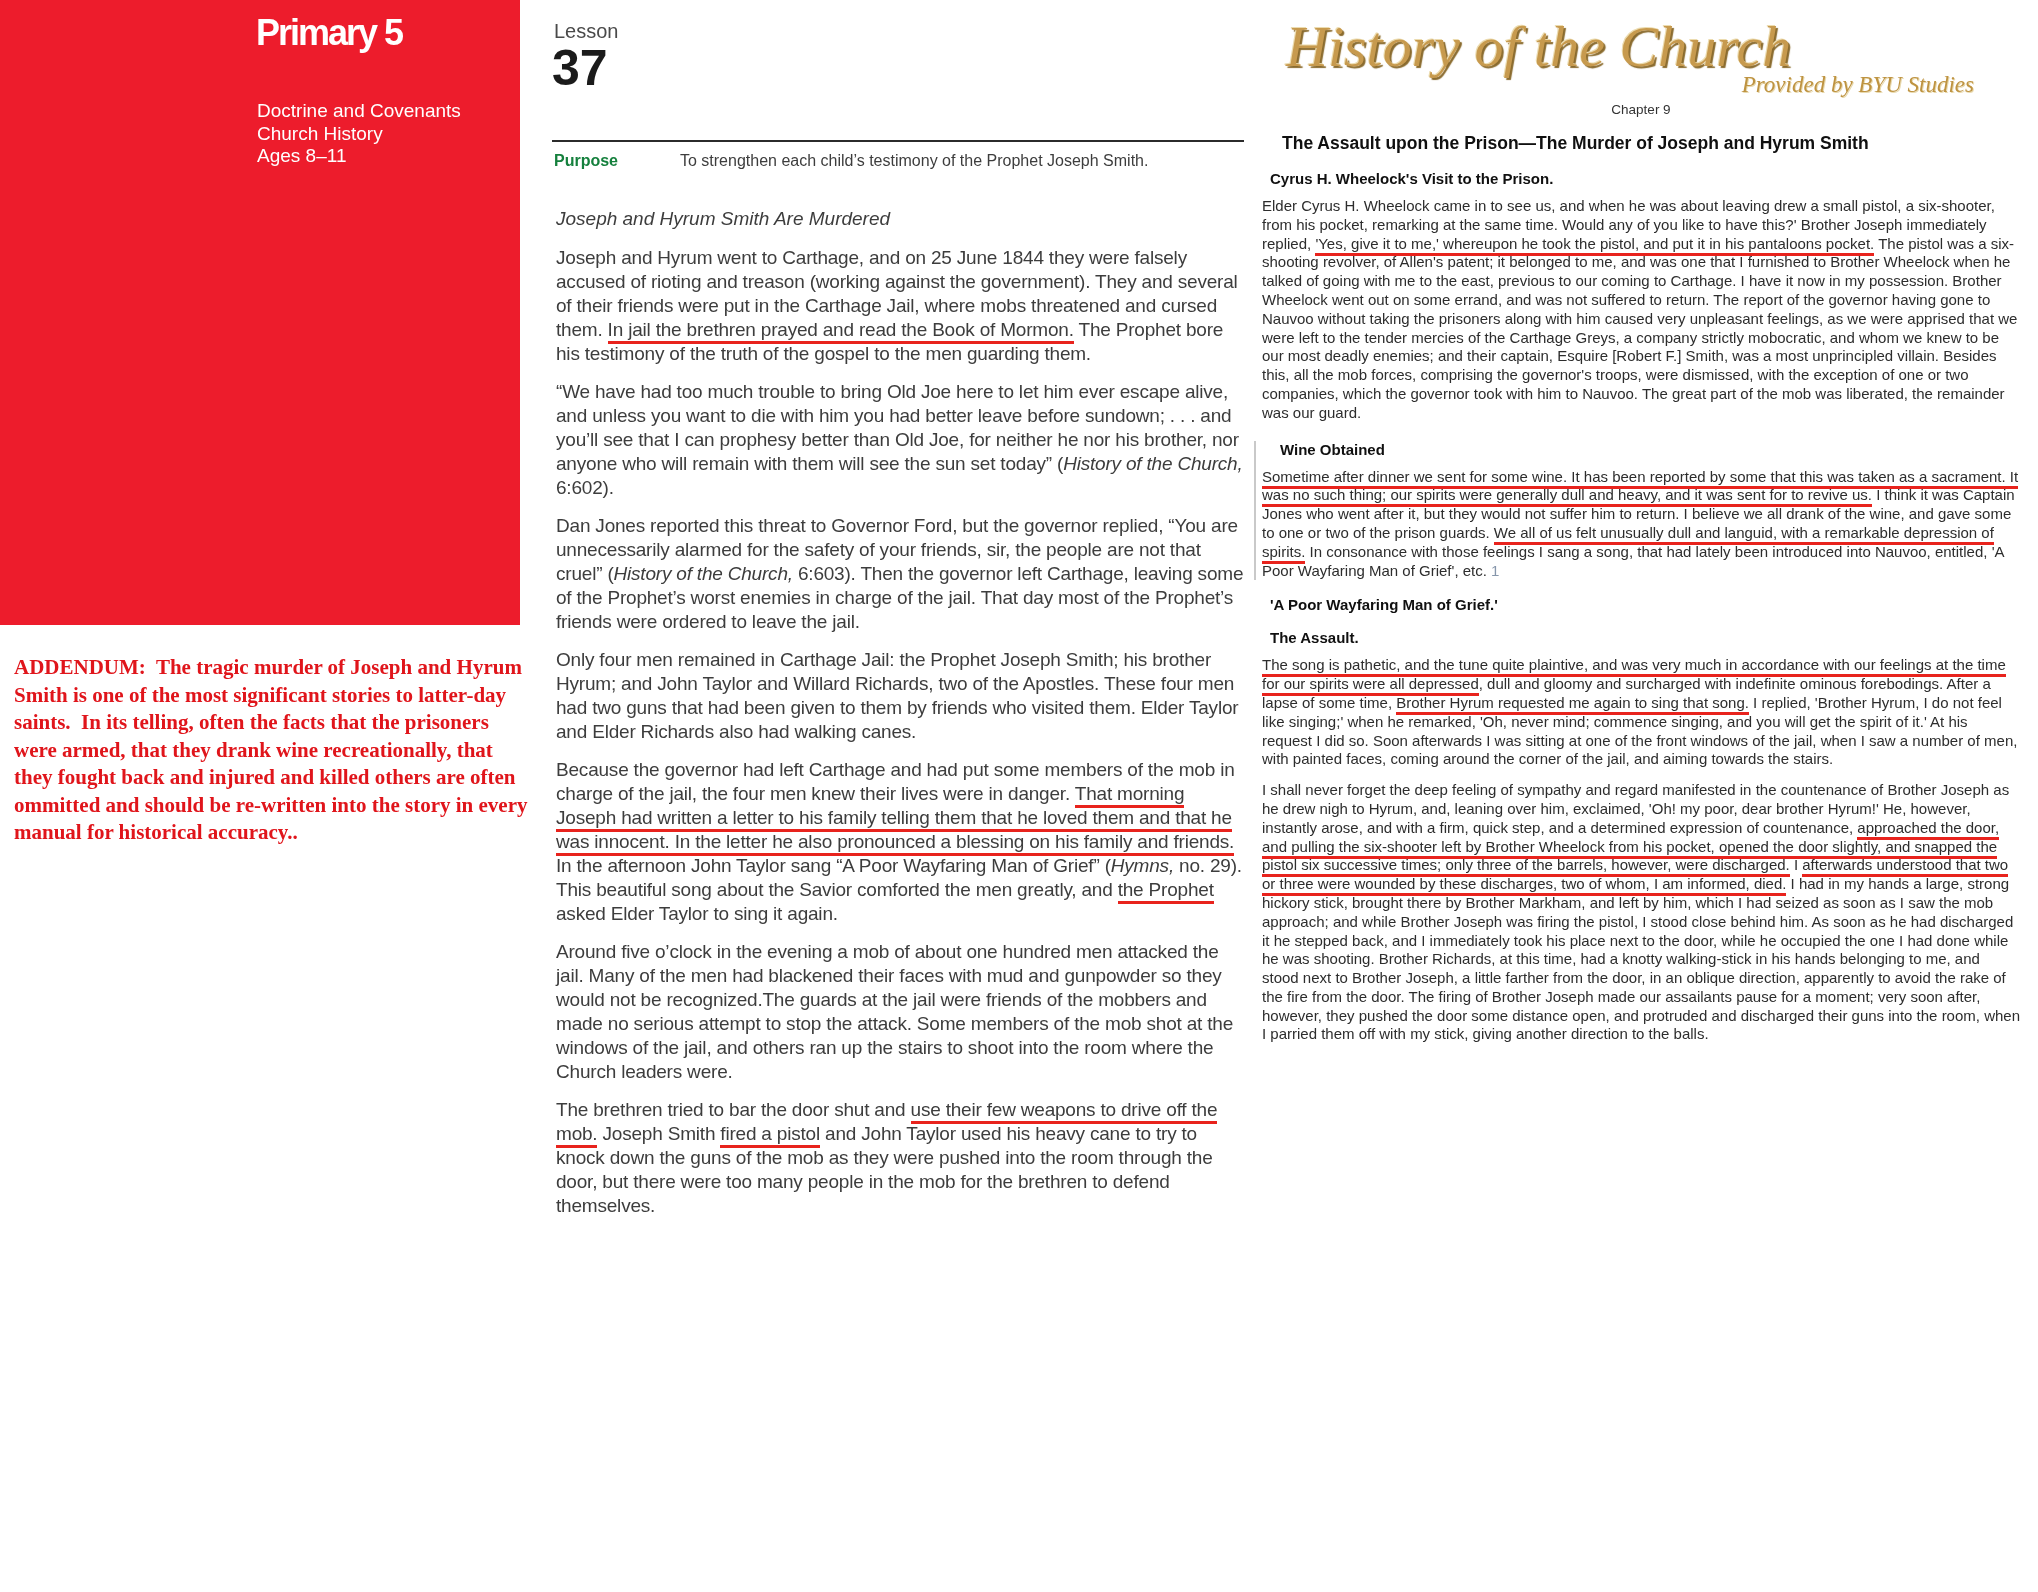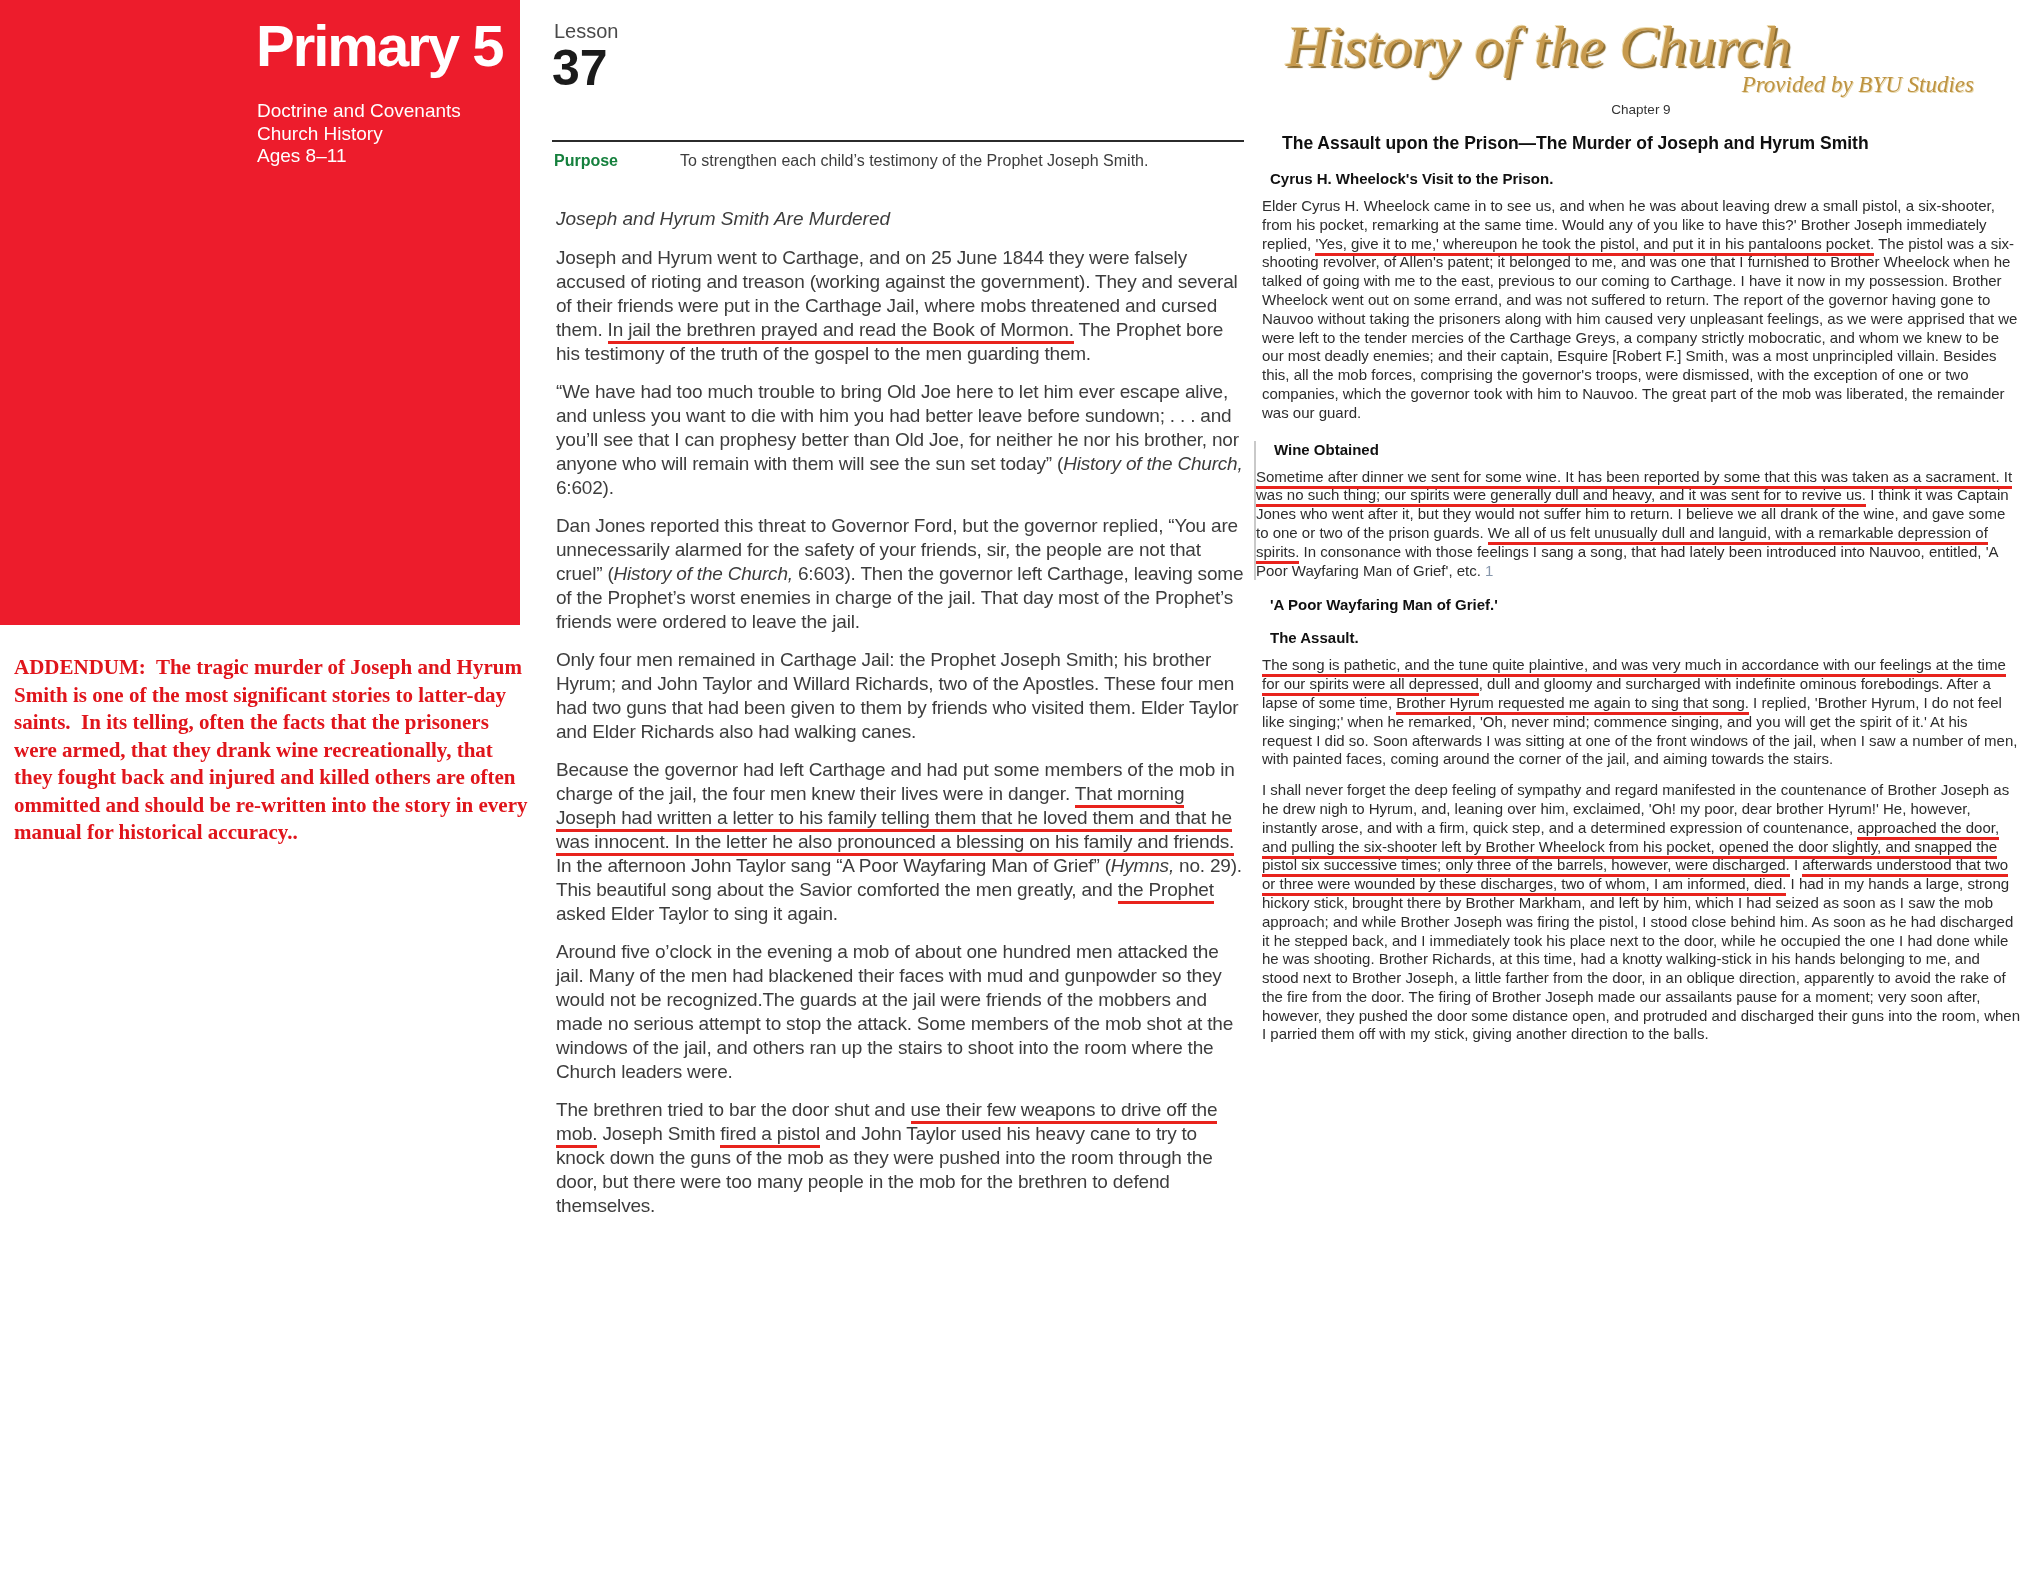--- a/index.html
+++ b/index.html
@@ -1,21 +1,21 @@
 <!DOCTYPE html>
 <html><head>
 <meta charset="utf-8">
 <style>
   html,body{margin:0;padding:0;background:#ffffff;}
   #canvas{position:relative;width:2038px;height:1592px;background:#ffffff;overflow:hidden;
           font-family:"Liberation Sans",sans-serif;}
 
   
   .red-panel{position:absolute;left:0;top:0;width:520px;height:625px;background:#ED1C2C;}
-  .primary-title{position:absolute;left:256px;top:12px;color:#ffffff;font-size:58px;
+  .primary-title{position:absolute;left:256px;top:12px;color:#ffffff;font-size:36px;
                  font-weight:bold;letter-spacing:-2px;text-align:center;}
   .cover-sub{position:absolute;left:257px;top:100px;color:#ffffff;font-size:19px;line-height:22.5px;}
 
   
   .addendum{position:absolute;left:14px;top:654px;width:518px;color:#E0151B;
             font-family:"Liberation Serif",serif;font-weight:bold;font-size:21px;
             line-height:27.5px;white-space:pre-wrap;}
 
   
   .lesson-col{position:absolute;left:552px;top:18px;width:692px;color:#3d3d3d;}
@@ -37,21 +37,21 @@
   .masthead{margin-left:24px;font-family:"Liberation Serif",serif;font-style:italic;
             font-size:58px;line-height:62px;color:#C79A4E;
             text-shadow:-1px -1px 0 #ecdcb0, 2px 2px 1px #8a6b2e;}
   .byline{text-align:right;padding-right:46px;margin-top:-6px;
           font-family:"Liberation Serif",serif;font-style:italic;font-size:23px;color:#BE9341;
           text-shadow:1px 1px 0 #e8d9ae;}
   .chapter{text-align:center;font-size:13.5px;color:#333;margin-top:4px;}
   .hc-h2{font-size:17.5px;font-weight:bold;color:#101010;margin:16px 0 8px 20px;}
   .hc-h3{font-size:15px;font-weight:bold;color:#101010;margin:16px 0 10px 8px;}
   .history-col p{font-size:15px;line-height:18.8px;margin:0 0 12px 0;}
-  .winegroup{border-left:2px solid #c9c9c9;margin-left:-8px;margin-top:18px;}
+  .winegroup{border-left:2px solid #c9c9c9;padding-left:6px;margin-left:-8px;margin-top:18px;}
   .winegroup .hc-h3{margin:2px 0 10px 18px;}
 
   
   .rl{border-bottom:3px solid #E8231D;padding-bottom:1px;}
   .it{font-style:italic;}
   .fn{color:#8696ab;}
 </style>
 </head>
 <body>
 

